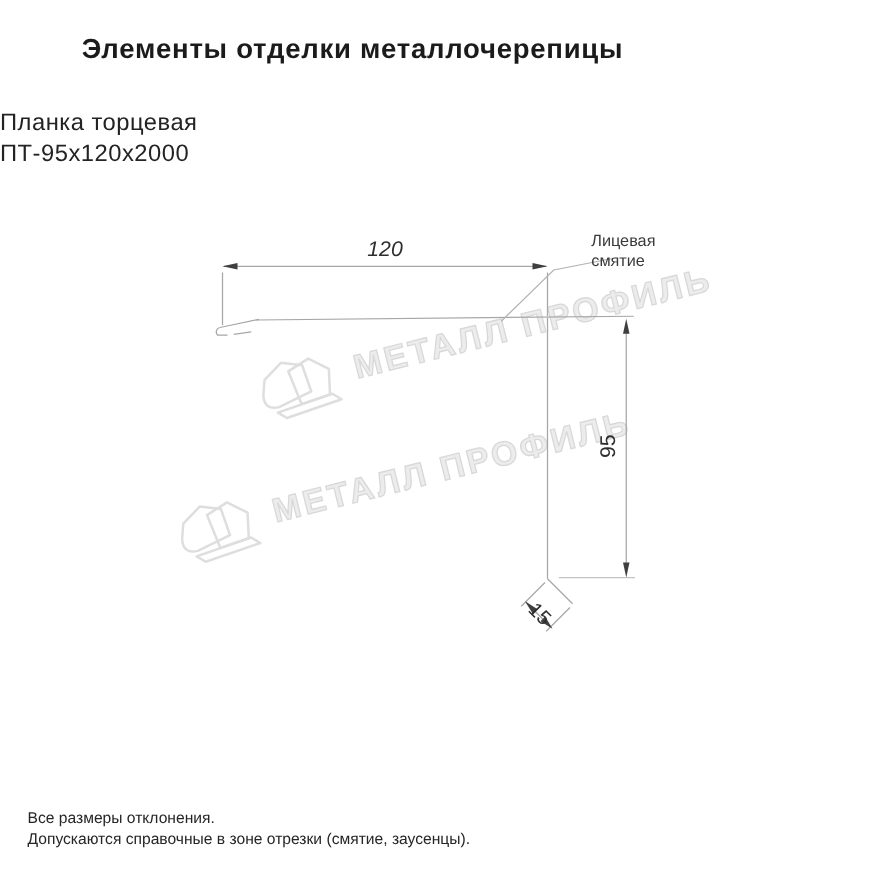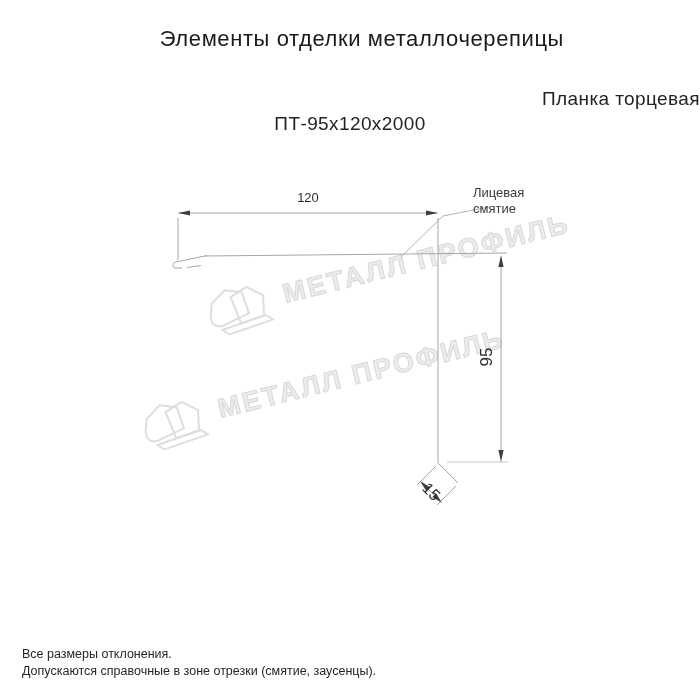--- a/index.html
+++ b/index.html
@@ -2,34 +2,34 @@
 <html><head>
 <meta charset="utf-8">
 <style>
   html,body{margin:0;padding:0;}
   body{
     width:700px;height:700px;background:#ffffff;position:relative;overflow:hidden;
     font-family:"Liberation Sans","DejaVu Sans",sans-serif;
   }
   .abs{position:absolute;}
   .page-title{
-    left:0;top:26px;width:564px;text-align:right;
-    font-size:22px;letter-spacing:.6px;color:#1b1b1b;
+    left:0;top:26px;width:564px;text-align:center;
+    font-size:22px;letter-spacing:.6px;color:#1b1b1b;font-weight:bold;
   }
   .product-name{
-    left:0;top:88px;width:700px;text-align:right;
+    left:0;top:88px;width:700px;text-align:left;
     font-size:19px;letter-spacing:.4px;color:#232323;
   }
   .product-code{
-    left:0;top:113px;width:700px;text-align:center;
+    left:0;top:113px;width:700px;text-align:left;
     font-size:19px;letter-spacing:.4px;color:#232323;
   }
   .drawing-svg{left:0;top:0;width:700px;height:700px;z-index:3;}
   .dim-label{color:#2e2e2e;z-index:4;}
-  .dim-120{left:208px;top:190px;width:200px;text-align:center;font-size:13px;}
+  .dim-120{left:208px;top:190px;width:200px;text-align:center;font-size:17px;font-style:italic;}
   .dim-95{
     left:467px;top:337px;width:40px;height:40px;
     display:flex;align-items:center;justify-content:center;
     font-size:17px;transform:rotate(-90deg);
   }
   .dim-15{
     left:411px;top:477px;width:40px;height:30px;
     display:flex;align-items:center;justify-content:center;
     font-size:16px;transform:rotate(45deg);
   }

